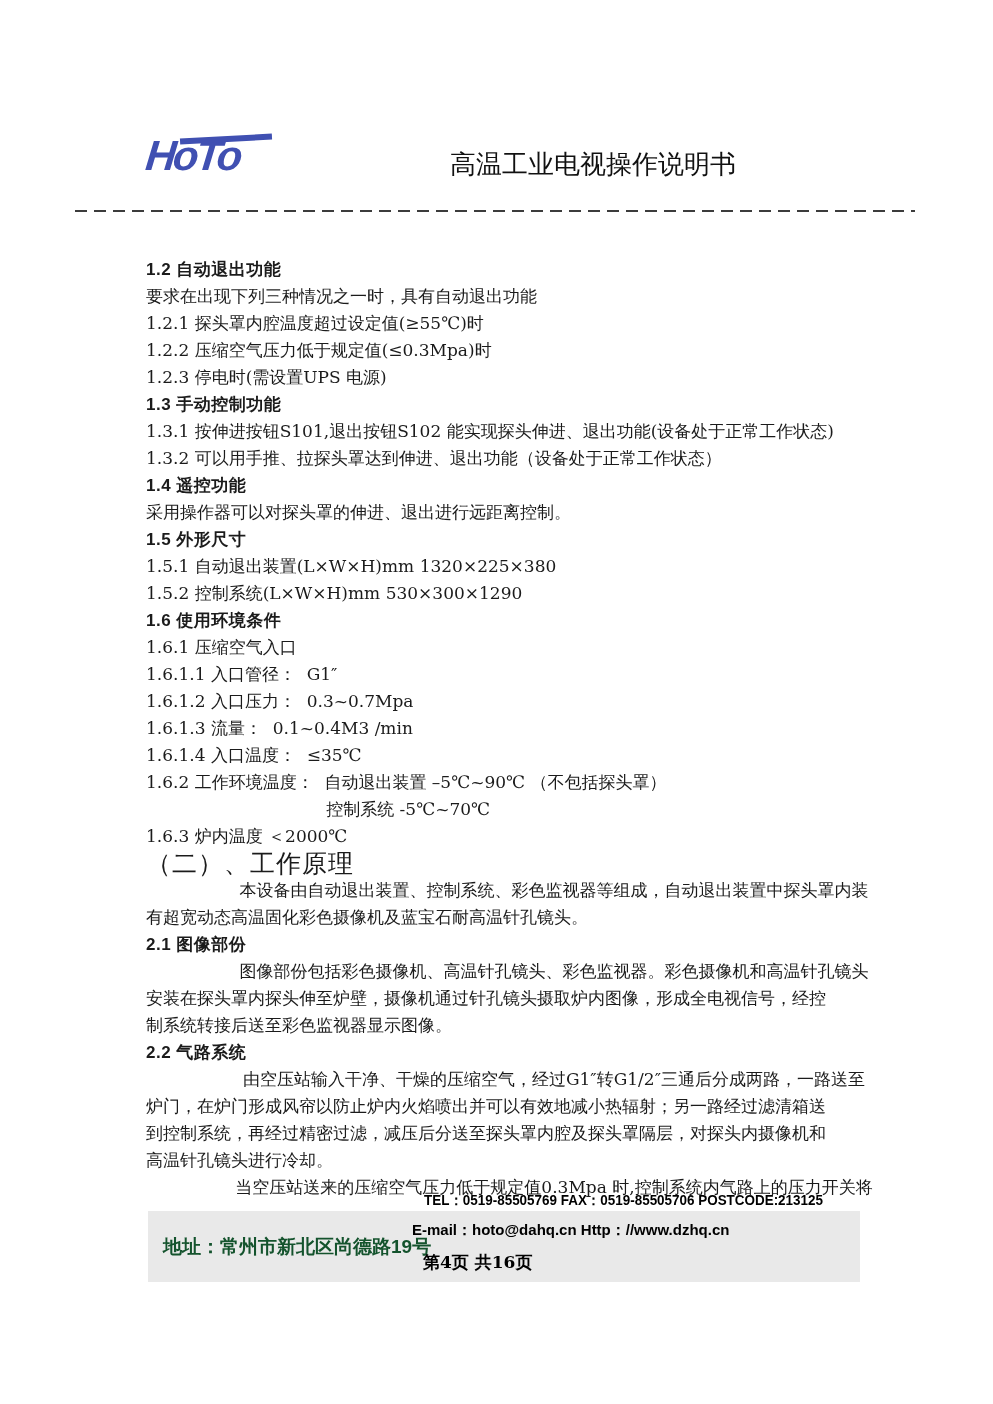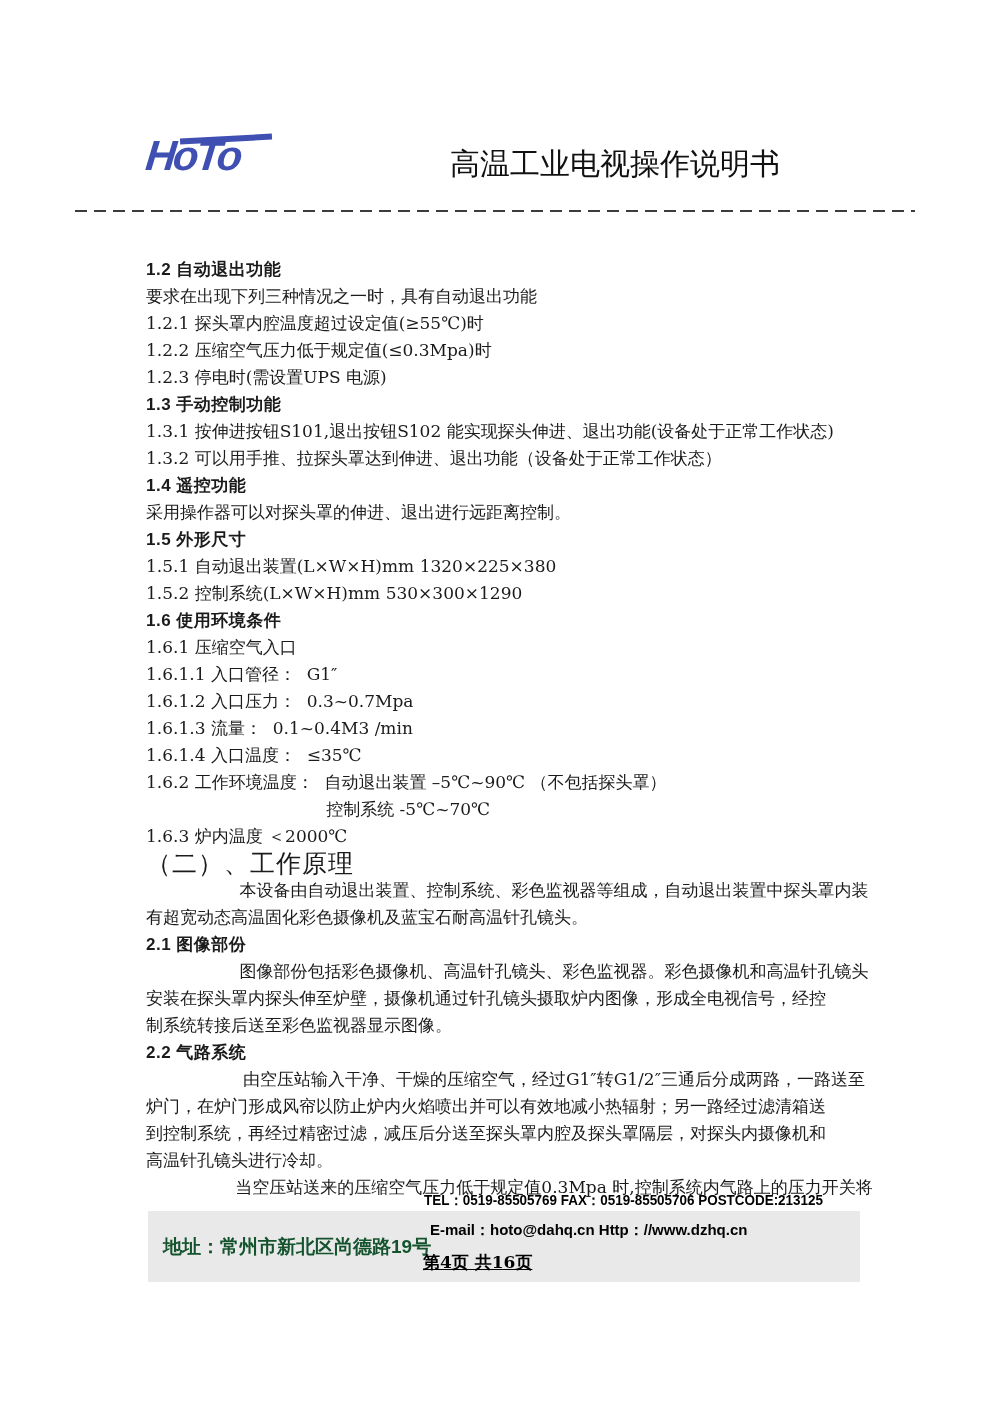--- a/index.html
+++ b/index.html
@@ -24,21 +24,21 @@
     letter-spacing:-3px;
     transform:skewX(-6deg);
   }
   .logo-bar{
     position:absolute;left:34px;top:5px;width:92px;height:6px;
     background:#4050b2;
     transform:rotate(-3deg);
   }
   .page-title{
     position:absolute;left:450px;top:143px;
-    font-size:30px;line-height:42px;
+    font-size:26px;line-height:42px;
     font-family:"DejaVu Serif", serif;
     letter-spacing:0px;
     color:#111;
     white-space:nowrap;
     text-align:center;
   }
   .header-divider{
     position:absolute;left:75px;top:210px;width:840px;height:2px;
     background:repeating-linear-gradient(to right,#3c3c3c 0 12px,transparent 12px 19px);
   }
@@ -74,30 +74,30 @@
     position:absolute;left:148px;top:1211px;width:712px;height:71px;
     background:#e9e9e9;
   }
   .footer-address{
     position:absolute;left:15px;top:25px;
     font-family:"Liberation Sans", sans-serif;
     font-weight:bold;font-size:19px;line-height:22px;
     color:#14532d;white-space:nowrap;
   }
   .footer-email{
-    position:absolute;left:282px;top:9px;
+    position:absolute;left:264px;top:9px;
     font-family:"Liberation Sans", sans-serif;
     font-weight:bold;font-size:15px;line-height:19px;
     color:#000;white-space:nowrap;
   }
   .footer-page{
     position:absolute;left:275px;top:41px;
     font-family:"DejaVu Serif", serif;
     font-weight:bold;font-size:17px;line-height:21px;
-    color:#000;white-space:nowrap;text-decoration:underline;
+    color:#000;white-space:nowrap;
   }
 </style>
 </head>
 <body>
 
 <div class="page">
 
   <div class="logo">
     <span class="logo-text">HoTo</span>
     <span class="logo-bar"></span>

